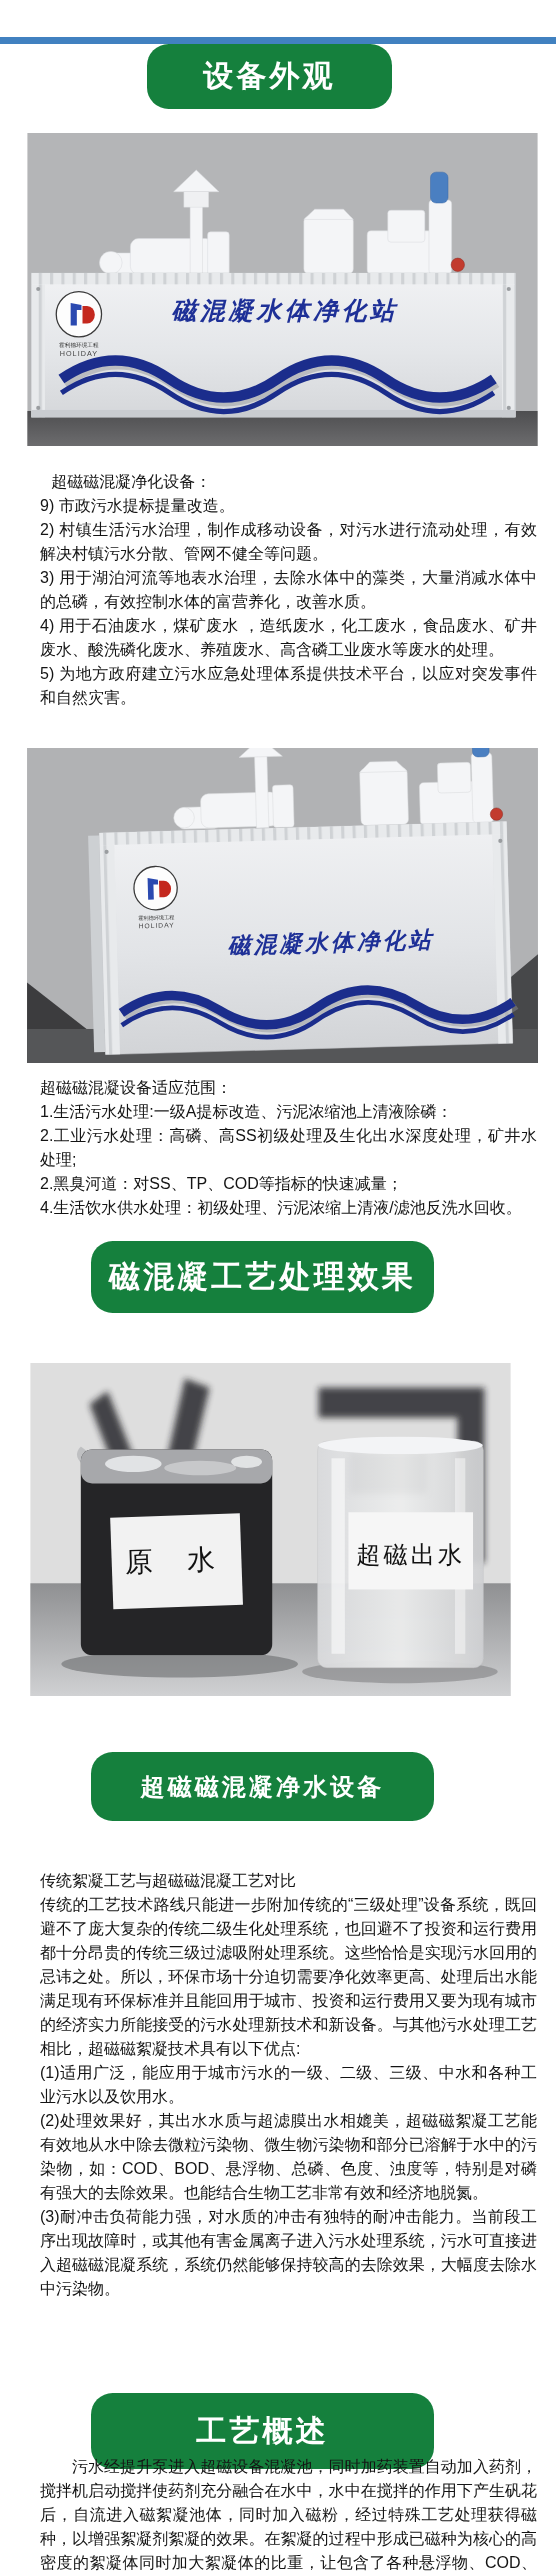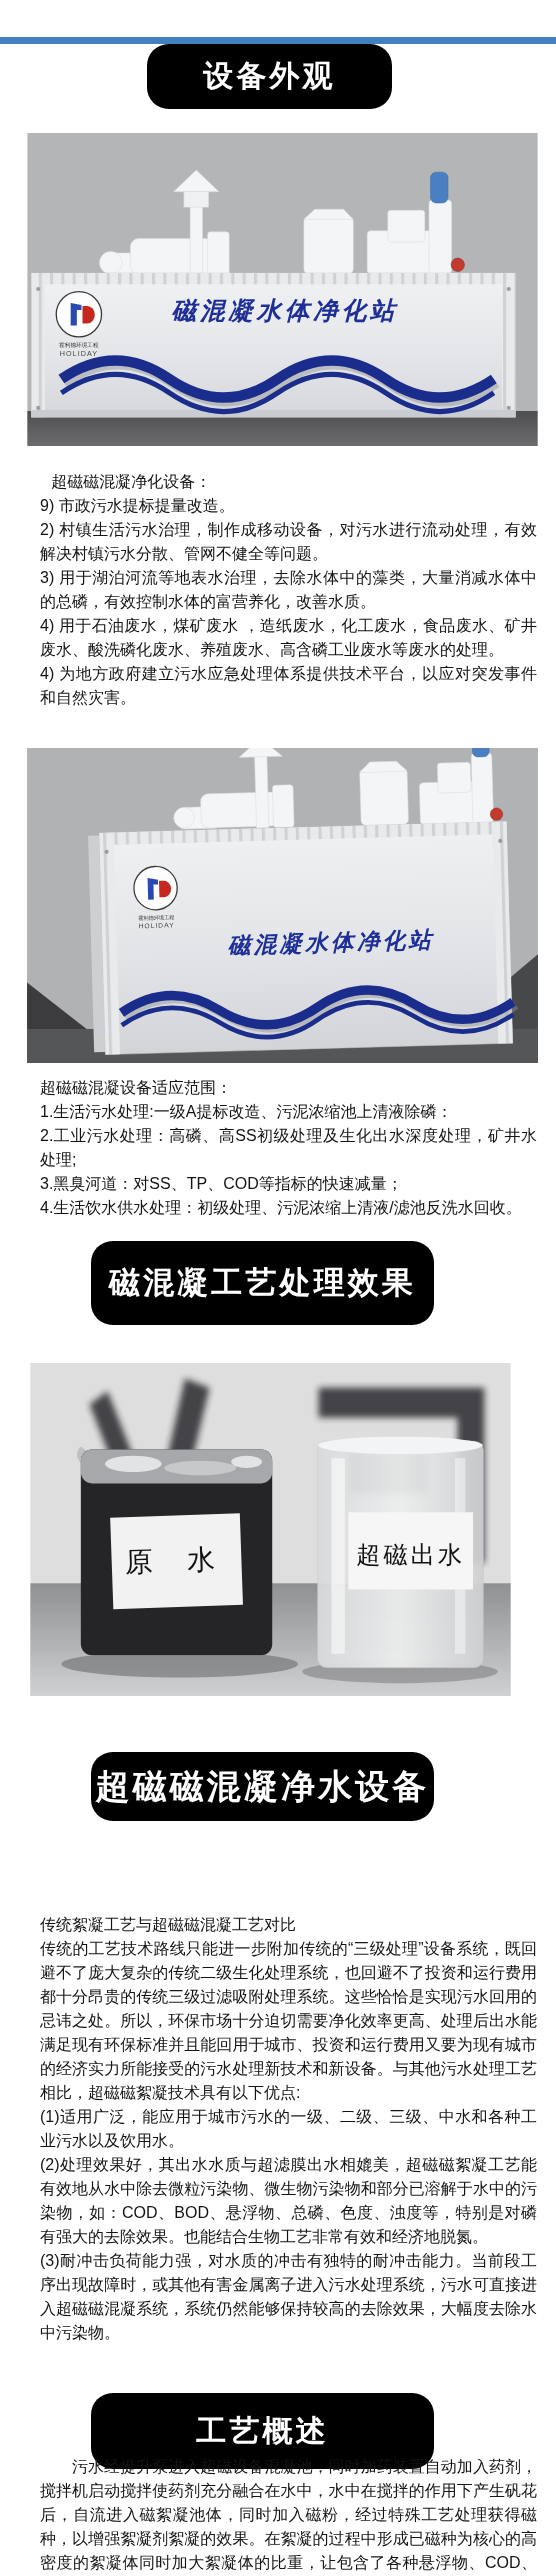--- a/index.html
+++ b/index.html
@@ -1,31 +1,31 @@
 <!DOCTYPE html>
 <html style="font-size:8.2px"><head>
 <meta charset="utf-8">
 <style>
   html,body{margin:0;padding:0;}
   body{width:556px;height:4122px;position:relative;background:#ffffff;overflow:hidden;
        font-family:"Liberation Sans","DejaVu Sans",sans-serif;color:#141414;}
   .abs{position:absolute;}
   .accent-bar{top:37px;left:0;width:556px;height:6.7px;background:#4181c0;}
-  .section-btn{background:#000000;color:#ffffff;border-radius:21.6px;display:flex;
+  .section-btn{background:#15803d;color:#ffffff;border-radius:21.6px;display:flex;
        align-items:center;justify-content:center;font-weight:bold;font-size:30px;
        letter-spacing:3.1px;text-align:center;}
   .btn1{top:44px;left:147px;width:245px;height:65px;}
-  .btn2{top:1241px;left:91px;width:343px;height:84px;font-size:31px;}
-  .btn3{top:1752px;left:91px;width:343px;height:69px;font-size:34px;}
+  .btn2{top:1241px;left:91px;width:343px;height:72px;font-size:31px;}
+  .btn3{top:1752px;left:91px;width:343px;height:69px;font-size:24px;}
   .btn4{top:2347px;left:91px;width:343px;height:76px;margin-top:46px;}
   .textblock{left:40px;width:497px;font-size:16px;line-height:24px;text-align:justify;}
   .textblock p{margin:0;}
   .t-intro{top:470px;}
   .t-scope{top:1076px;}
-  .t-compare{top:1869px;margin-top:44px;}
+  .t-compare{top:1869px;}
   .t-process{top:2455px;}
   .indent1{text-indent:0.7em;}
   .indent2{text-indent:2em;}
   .img-frame{overflow:hidden;}
   .i1{top:133px;left:27px;width:511px;height:313px;}
   .i2{top:748px;left:27px;width:511px;height:315px;}
   .i3{top:1363px;left:30px;width:481px;height:333px;}
   svg{display:block;}
 </style>
 </head>
@@ -96,21 +96,21 @@
   </g>
 </svg>
 </div>
 
 <div class="abs textblock t-intro">
   <p class="indent1">超磁磁混凝净化设备：</p>
   <p>9) 市政污水提标提量改造。</p>
   <p>2) 村镇生活污水治理，制作成移动设备，对污水进行流动处理，有效解决村镇污水分散、管网不健全等问题。</p>
   <p>3) 用于湖泊河流等地表水治理，去除水体中的藻类，大量消减水体中的总磷，有效控制水体的富营养化，改善水质。</p>
   <p>4) 用于石油废水，煤矿废水 ，造纸废水，化工废水，食品废水、矿井废水、酸洗磷化废水、养殖废水、高含磷工业废水等废水的处理。</p>
-  <p>4) 为地方政府建立污水应急处理体系提供技术平台，以应对突发事件和自然灾害。</p>
+  <p>5) 为地方政府建立污水应急处理体系提供技术平台，以应对突发事件和自然灾害。</p>
 </div>
 
 <div class="abs img-frame i2">
 <svg width="511" height="315" viewBox="0 0 991 611">
   <defs>
     <linearGradient id="body2" x1="0" y1="0" x2="0" y2="1">
           <stop offset="0" stop-color="#f0f1f3"></stop>
           <stop offset="0.55" stop-color="#e2e4e7"></stop>
           <stop offset="1" stop-color="#d2d4d7"></stop>
         </linearGradient>
@@ -162,21 +162,21 @@
       <path d="M180 529 q95 -62 190 0 q95 62 190 0 q95 -62 190 0 q95 62 190 0" stroke="#1b2d8c" stroke-width="9"></path>
     </g>
   </g>
 </svg>
 </div>
 
 <div class="abs textblock t-scope">
   <p>超磁磁混凝设备适应范围：</p>
   <p>1.生活污水处理:一级A提标改造、污泥浓缩池上清液除磷：</p>
   <p>2.工业污水处理：高磷、高SS初级处理及生化出水深度处理，矿井水处理;</p>
-  <p>3.黑臭河道：对SS、TP、COD等指标的快速减量；</p>
+  <p>2.黑臭河道：对SS、TP、COD等指标的快速减量；</p>
   <p>4.生活饮水供水处理：初级处理、污泥浓缩上清液/滤池反洗水回收。</p>
 </div>
 
 <div class="abs section-btn btn2">磁混凝工艺处理效果</div>
 
 <div class="abs img-frame i3">
 <svg width="481" height="333" viewBox="0 0 933 647">
   <defs>
     <filter id="blur6">
           <feGaussianBlur stdDeviation="6"></feGaussianBlur>

